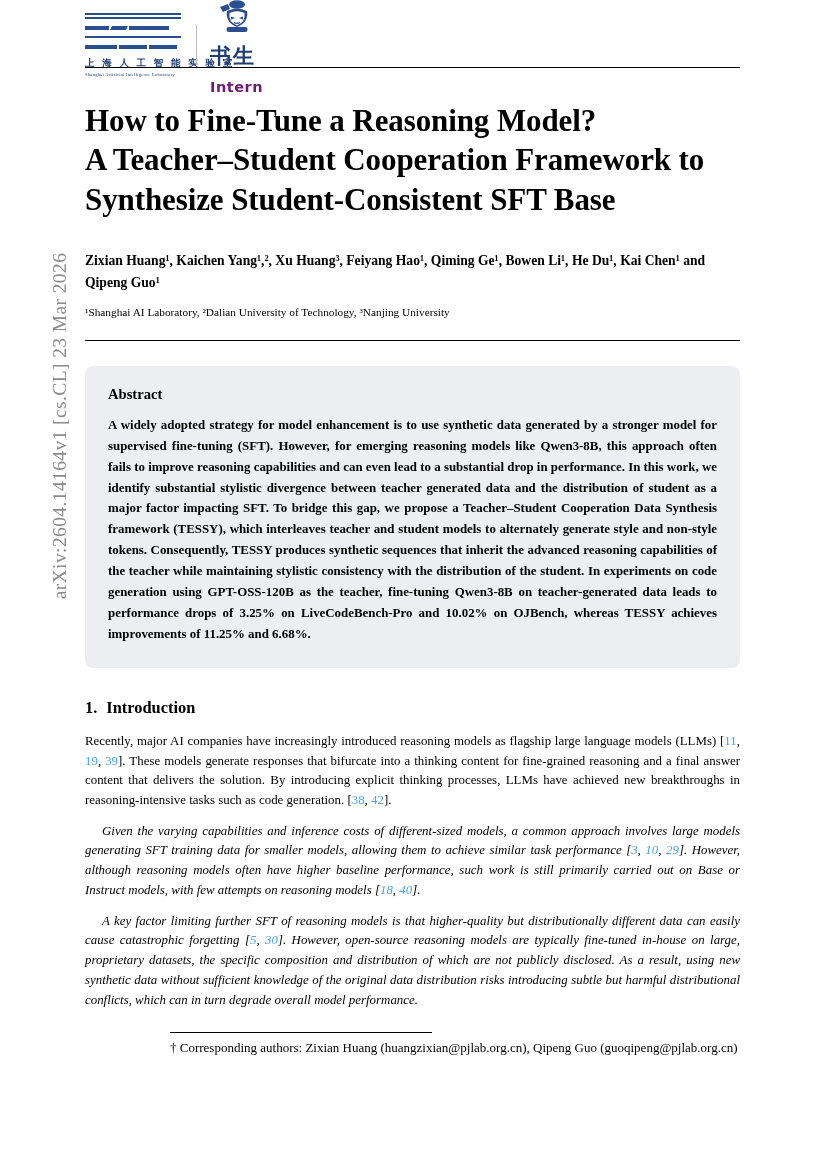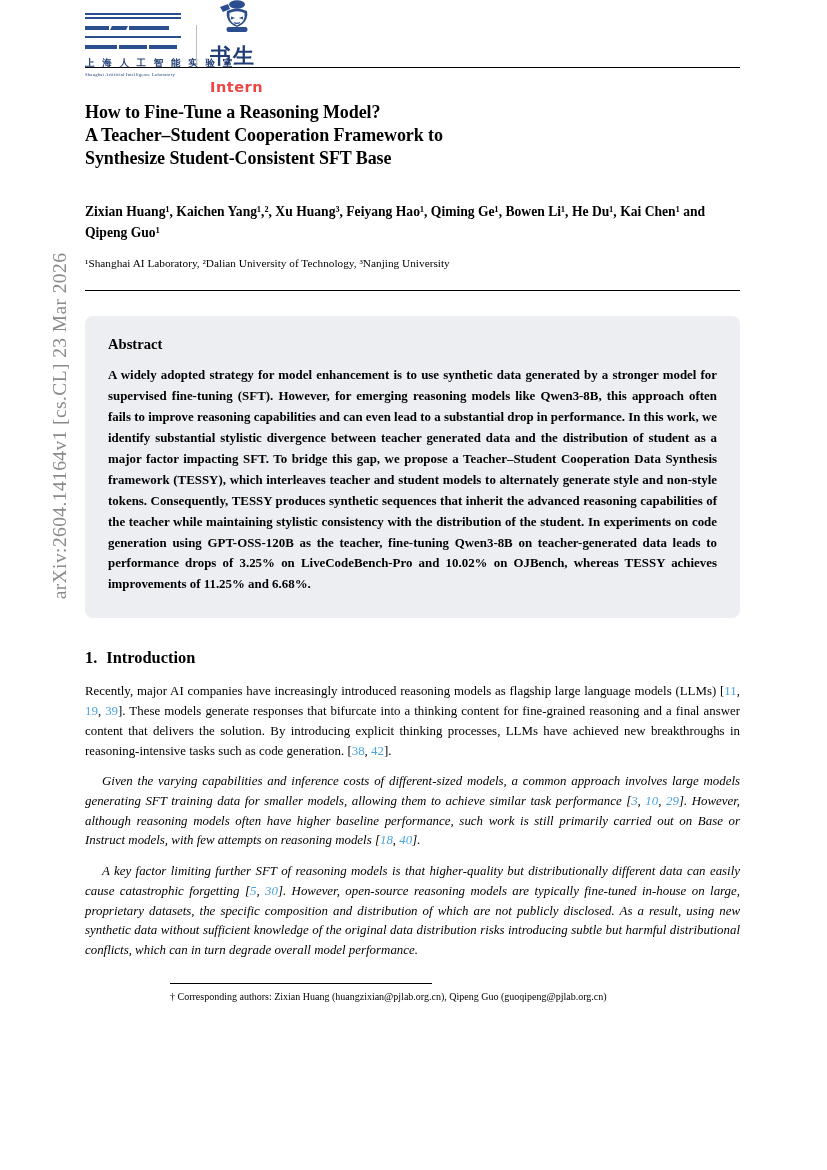--- a/index.html
+++ b/index.html
@@ -84,30 +84,30 @@
   .logo-intern { display: flex; align-items: center; gap: 7px; flex-direction: column; }
   .intern-mark { width: 44px; height: 44px; }
   .intern-text { display: flex; flex-direction: column; }
   .intern-cn {
     font-family: "DejaVu Sans", sans-serif;
     font-size: 21px; font-weight: bold; color: #1f3c74;
     letter-spacing: 2px; line-height: 1;
   }
   .intern-en {
     font-family: "DejaVu Sans", sans-serif;
-    font-size: 14.5px; font-weight: bold; color: #ef4444;
+    font-size: 14.5px; font-weight: bold; color: #701a75;
     letter-spacing: 0.5px; line-height: 1.15; margin-top: 12px;
   }
   .rule-top { border-top: 1.6px solid #000; margin-top: 5px; }
 
   
   .title {
     font-family: "Liberation Serif", serif;
     font-weight: bold;
-    font-size: 18px;
+    font-size: 31px;
     line-height: 1.27;
     margin-top: 33px;
     letter-spacing: -0.1px;
   }
 
   
   .authors {
     font-family: "Liberation Serif", serif;
     font-weight: bold;
     font-size: 13.6px;
@@ -201,21 +201,21 @@
   p.body.indent { text-indent: 17px; margin-top: 11px; font-style: italic; }
   .cite { color: #4da3e0; }
 
   
   .footnote-wrap { margin-top: 22px; }
   .footnote-rule {
     width: 262px; border-top: 0.9px solid #000; margin-left: 85px;
   }
   .footnote {
     font-family: "Liberation Serif", serif;
-    font-size: 10px;
+    font-size: 13px;
     margin-top: 6px;
     margin-left: 85px;
     line-height: 1.4;
   }
 </style>
 </head>
 <body>
 
 <div class="arxiv-stamp">arXiv:2604.14164v1  [cs.CL]  23 Mar 2026</div>
 

